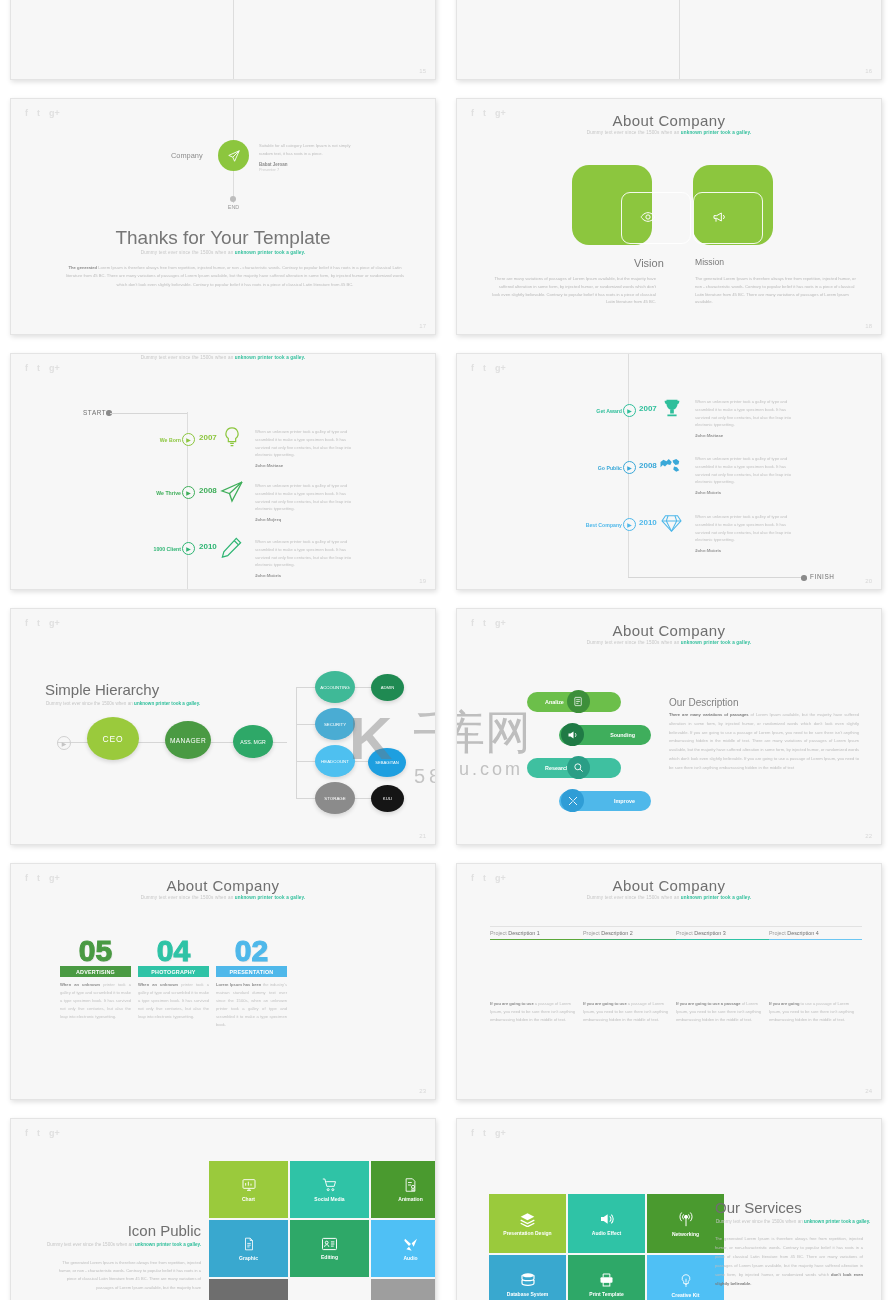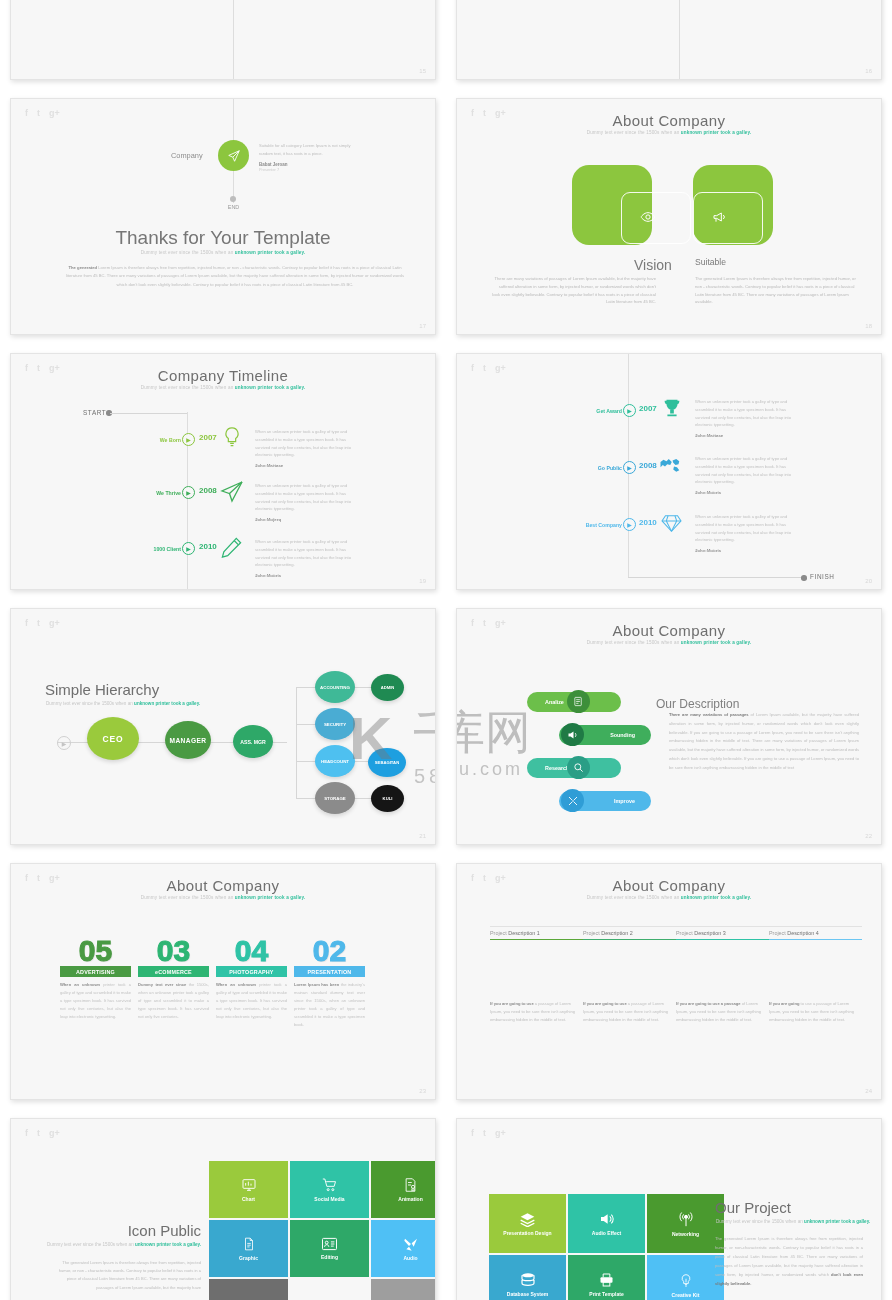--- a/index.html
+++ b/index.html
@@ -28,21 +28,21 @@
   .vmicon{position:absolute;width:68px;height:50px;border:1.4px solid rgba(255,255,255,.9);border-radius:9px;}
   
   .tl-label{font-size:5.2px;font-weight:bold;text-align:right;}
   .tl-year{font-size:8px;font-weight:bold;}
   .tl-ring{width:11px;height:11px;border-radius:50%;border:1.3px solid currentColor;display:flex;align-items:center;justify-content:center;font-size:6px;}
   .tl-desc{font-size:4.1px;color:#c0c0c0;line-height:1.9;width:105px;}
   .tl-name{font-size:4.4px;color:#8f8f8f;font-weight:bold;margin-top:5px;}
   .tl-role{font-size:3.8px;color:#cbcbcb;}
   
   .hcircle{border-radius:50%;display:flex;align-items:center;justify-content:center;color:#fff;
-           font-weight:bold;text-align:center;box-shadow:0 2px 4px rgba(0,0,0,.14);}
+           font-weight:normal;text-align:center;box-shadow:0 2px 4px rgba(0,0,0,.14);}
   .hline{position:absolute;background:#d6d6d6;}
   
   .pill{position:absolute;height:20px;border-radius:11px;display:flex;align-items:center;color:#fff;font-size:5.4px;font-weight:bold;}
   .pillicon{position:absolute;width:23px;height:23px;border-radius:50%;display:flex;align-items:center;justify-content:center;}
   
   .numcol{width:71px;}
   .bignum{font-size:30px;font-weight:bold;text-align:center;line-height:1;
           color:transparent;-webkit-text-stroke:1.1px currentColor;text-shadow:1px 1px 1px rgba(0,0,0,.10);}
   .numband{text-align:center;color:#fff;font-size:5.4px;font-weight:bold;padding:2.6px 0;letter-spacing:.2px;}
   .numtxt{font-size:4.1px;color:#c3c3c3;line-height:1.95;text-align:justify;margin-top:4px;}
@@ -138,36 +138,35 @@
             <circle cx="12" cy="12" r="3.2"></circle>
           </svg>
     </div>
     <div style="position:absolute;left:255px;top:110px;">
       <svg width="16" height="16" viewBox="0 0 24 24" fill="none" stroke="#fff" stroke-width="1.5">
             <path d="M3 10v4h4l7 4V6l-7 4H3z"></path>
             <path d="M17 9a4 4 0 0 1 0 6"></path>
             <path d="M6 14v5"></path>
           </svg>
     </div>
-    <div style="position:absolute;left:177px;top:158px;font-size:14px;color:#7a7a7a;">Vision</div>
-    <div style="position:absolute;left:238px;top:158px;font-size:8.6px;color:#7a7a7a;">Suitable</div>
+    <div style="position:absolute;left:177px;top:158px;font-size:11px;color:#7a7a7a;">Vision</div>
+    <div style="position:absolute;left:238px;top:158px;font-size:8.6px;color:#7a7a7a;">Mission</div>
     <div class="body-p" style="position:absolute;left:34px;top:176px;width:165px;text-align:right;">There are many variations of passages of Lorem Ipsum available, but the majority have suffered alteration in some form, by injected humor, or randomized words which don't look even slightly believable. Contrary to popular belief it has roots in a piece of classical Latin literature from 45 BC.</div>
     <div class="body-p" style="position:absolute;left:238px;top:176px;width:165px;">The generated Lorem Ipsum is therefore always free from repetition, injected humor, or non - characteristic words. Contrary to popular belief it has roots in a piece of classical Latin literature from 45 BC. There are many variations of passages of Lorem Ipsum available.</div>
     <div class="pgnum">18</div>
    </div>
   </div>
 
   <div class="cell">
    <div class="slide">
     <div class="social">
       <span>f</span>
       <span>t</span>
       <span>g+</span>
     </div>
-    <div class="title">Company Timeline</div>
     <div class="subtitle">
       <span>Dummy text ever since the 1500s when an </span><b>unknown printer took a galley.</b>
     </div>
     <div style="position:absolute;left:72px;top:55px;font-size:6.4px;color:#6f6f6f;letter-spacing:.6px;">START</div>
     <div style="position:absolute;left:95px;top:56px;width:5.5px;height:5.5px;border-radius:50%;background:#8a8a8a;"></div>
     <div class="hline" style="left:99px;top:58.5px;width:78px;height:1px;"></div>
     <div class="vline" style="left:176px;top:58px;height:197px;"></div>
 
     <div style="position:absolute;left:118px;top:83px;width:52px;text-align:right;color:#8cc63e;" class="tl-label">We Born</div>
     <div class="tl-ring" style="position:absolute;left:171px;top:79px;color:#8cc63e;background:#f7f7f7;">▶</div>
@@ -346,21 +345,21 @@
         </div>
 
     <div class="pill" style="left:102px;top:182px;width:76px;justify-content:flex-end;padding-right:16px;background:#4fb8ea;">
       <span>Improve</span>
         </div>
     <div class="pillicon" style="left:104px;top:180px;background:#2f9dd6;">
       <svg width="12" height="12" viewBox="0 0 24 24" fill="none" stroke="#fff" stroke-width="1.8">
             <path d="M4 4l7 7M20 4l-7 7M4 20l7-7M20 20l-7-7"></path>
           </svg>
         </div>
-    <div style="position:absolute;left:199px;top:88px;font-size:12px;color:#7f7f7f;">Our Description</div>
+    <div style="position:absolute;left:212px;top:88px;font-size:10px;color:#7f7f7f;">Our Description</div>
     <div style="position:absolute;left:212px;top:102px;width:190px;font-size:4.1px;color:#bdbdbd;line-height:2.15;text-align:justify;">
       <b style="color:#7a7a7a">There are many variations of passages</b><span> of Lorem Ipsum available, but the majority have suffered alteration in some form, by injected humor, or randomized words which don't look even slightly believable. If you are going to use a passage of Lorem Ipsum, you need to be sure there isn't anything embarrassing hidden in the middle of text. There are many variations of passages of Lorem Ipsum available, but the majority have suffered alteration in some form, by injected humor, or randomized words which don't look even slightly believable. If you are going to use a passage of Lorem Ipsum, you need to be sure there isn't anything embarrassing hidden in the middle of text</span>
     </div>
 
     <div class="wm" style="left:-18px;top:100px;font-size:46px;color:rgba(120,120,120,.45);font-family:'DejaVu Sans',sans-serif;line-height:1;">库网</div>
     <div class="wm" style="left:-10px;top:150px;font-size:18px;color:rgba(120,120,120,.42);letter-spacing:3px;">ku.com</div>
     <div class="pgnum">22</div>
    </div>
   </div>
 
@@ -373,25 +372,20 @@
     </div>
     <div class="title">About Company</div>
     <div class="subtitle">
       <span>Dummy text ever since the 1500s when an </span><b>unknown printer took a galley.</b>
     </div>
     <div style="position:absolute;left:49px;top:72px;display:flex;gap:7px;">
       <div class="numcol">
         <div class="bignum" style="color:#4a9a43">05</div>
         <div class="numband" style="background:#4a9a43">ADVERTISING</div>
         <div class="numtxt"><b>When an unknown</b><span> printer took a galley of type and scrambled it to make a type specimen book. It has survived not only five centuries, but also the leap into electronic typesetting.</span></div>
-      </div>
-      <div class="numcol">
-        <div class="bignum" style="color:#2eb573">03</div>
-        <div class="numband" style="background:#2eb573">eCOMMERCE</div>
-        <div class="numtxt"><b>Dummy text ever since</b><span> the 1500s, when an unknown printer took a galley of type and scrambled it to make a type specimen book. It has survived not only five centuries.</span></div>
       </div>
       <div class="numcol">
         <div class="bignum" style="color:#2fc3a6">04</div>
         <div class="numband" style="background:#2fc3a6">PHOTOGRAPHY</div>
         <div class="numtxt"><b>When an unknown</b><span> printer took a galley of type and scrambled it to make a type specimen book. It has survived not only five centuries, but also the leap into electronic typesetting.</span></div>
       </div>
       <div class="numcol">
         <div class="bignum" style="color:#4fb8ea">02</div>
         <div class="numband" style="background:#4fb8ea">PRESENTATION</div>
         <div class="numtxt"><b>Lorem Ipsum has been</b><span> the industry's mainan standard dummy text ever since the 1500s, when an unknown printer took a galley of type and scrambled it to make a type specimen book.</span></div>
@@ -561,21 +555,21 @@
         <span class="lbl">Print Template</span>
           </div>
       <div class="tile" style="background:#4fc0f5">
         <svg width="14" height="17" viewBox="0 0 24 24" fill="none" stroke="#fff" stroke-width="1.5">
               <path d="M12 2a6.5 6.5 0 0 0-4 11.7V17h8v-3.3A6.5 6.5 0 0 0 12 2z"></path>
               <path d="M10 19h4M10.5 21.5h3M12 9v6"></path>
             </svg>
         <span class="lbl">Creative Kit</span>
           </div>
     </div>
-    <div style="position:absolute;left:258px;top:80px;font-size:15px;font-weight:300;color:#6f6f6f;">Our Project</div>
+    <div style="position:absolute;left:258px;top:80px;font-size:15px;font-weight:300;color:#6f6f6f;">Our Services</div>
     <div style="position:absolute;left:259px;top:100px;font-size:4.6px;color:#c6c6c6;">
       <span>Dummy text ever since the 1500s when an </span><b style="color:#2fbf9b">unknown printer took a galley.</b>
     </div>
     <div style="position:absolute;left:258px;top:115px;width:148px;font-size:4.1px;color:#bdbdbd;line-height:2.2;text-align:justify;">
       <span>The generated Lorem Ipsum is therefore always free from repetition, injected humor, or non-characteristic words. Contrary to popular belief it has roots in a piece of classical Latin literature from 45 BC. There are many variations of passages of Lorem Ipsum available, but the majority have suffered alteration in some form, by injected humor, or randomized words which </span><b style="color:#7a7a7a">don't look even slightly believable.</b>
     </div>
 
    </div>
   </div>
 

